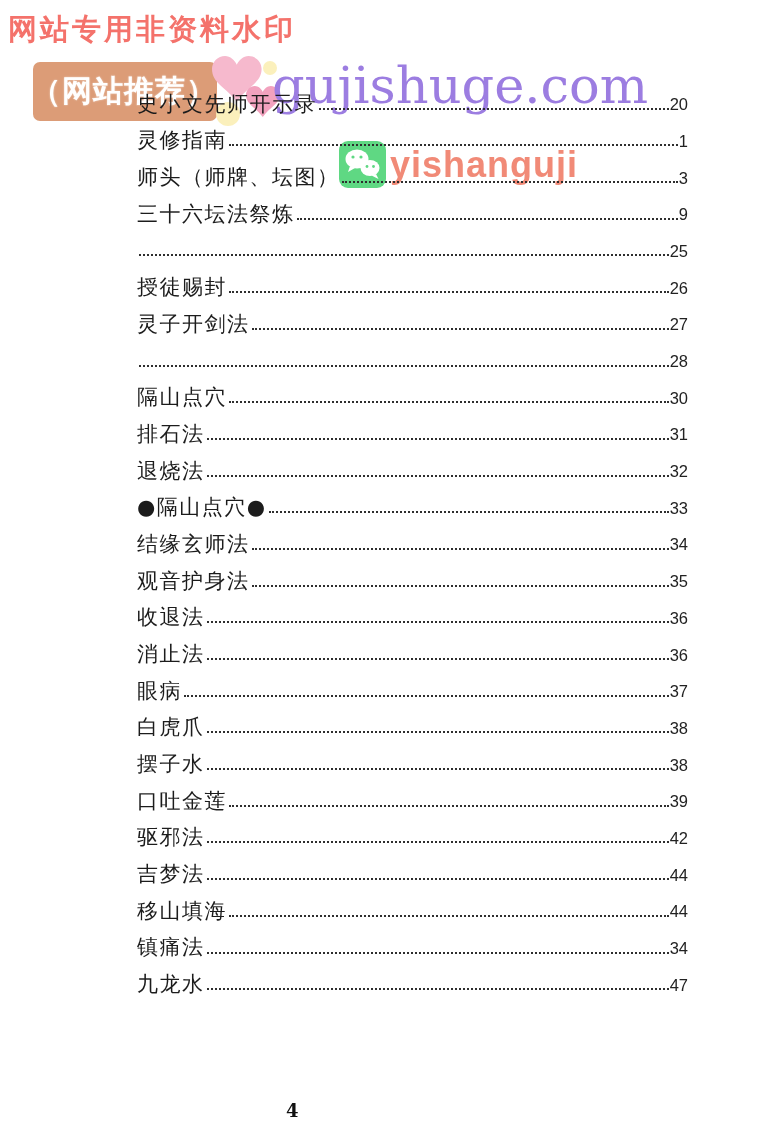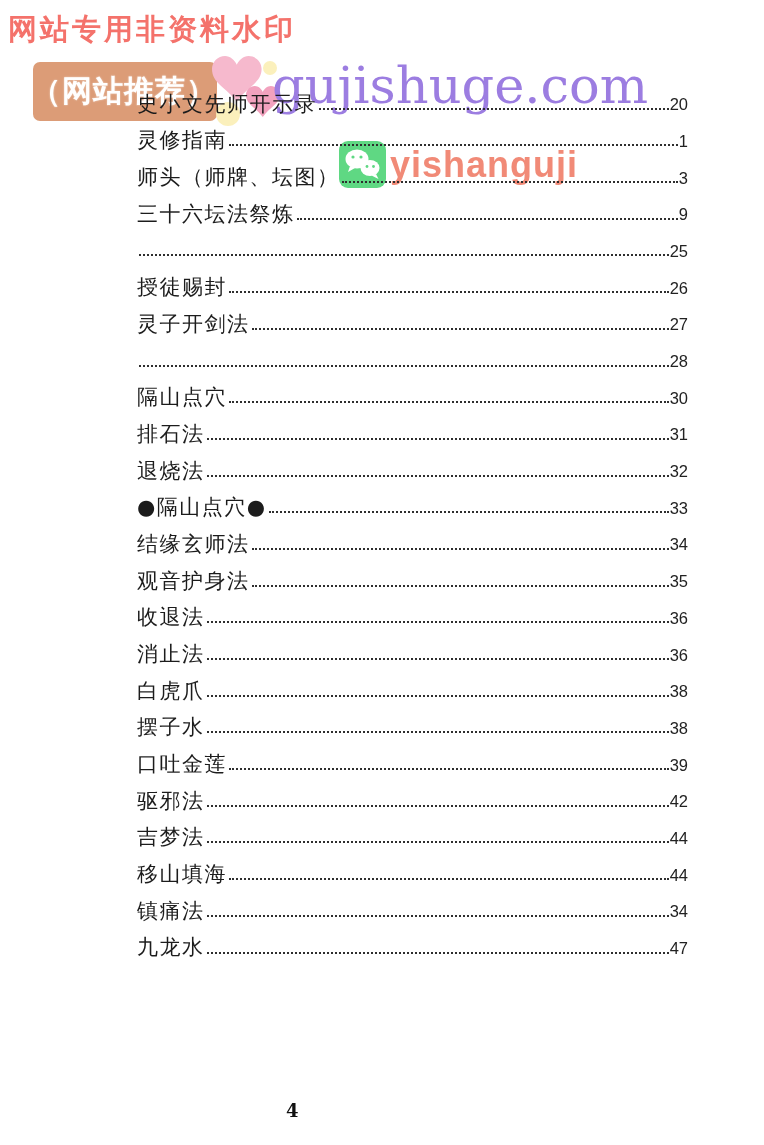--- a/index.html
+++ b/index.html
@@ -202,20 +202,25 @@
       <span class="leader"></span>
       <span class="toc-page">36</span>
     </div>
 
     <div class="toc-row">
       <span class="toc-title">消止法</span>
       <span class="leader"></span>
       <span class="toc-page">36</span>
     </div>
 
+    <div class="toc-row">
+      <span class="toc-title">眼病</span>
+      <span class="leader"></span>
+      <span class="toc-page">37</span>
+    </div>
 
     <div class="toc-row">
       <span class="toc-title">白虎爪</span>
       <span class="leader"></span>
       <span class="toc-page">38</span>
     </div>
 
     <div class="toc-row">
       <span class="toc-title">摆子水</span>
       <span class="leader"></span>

